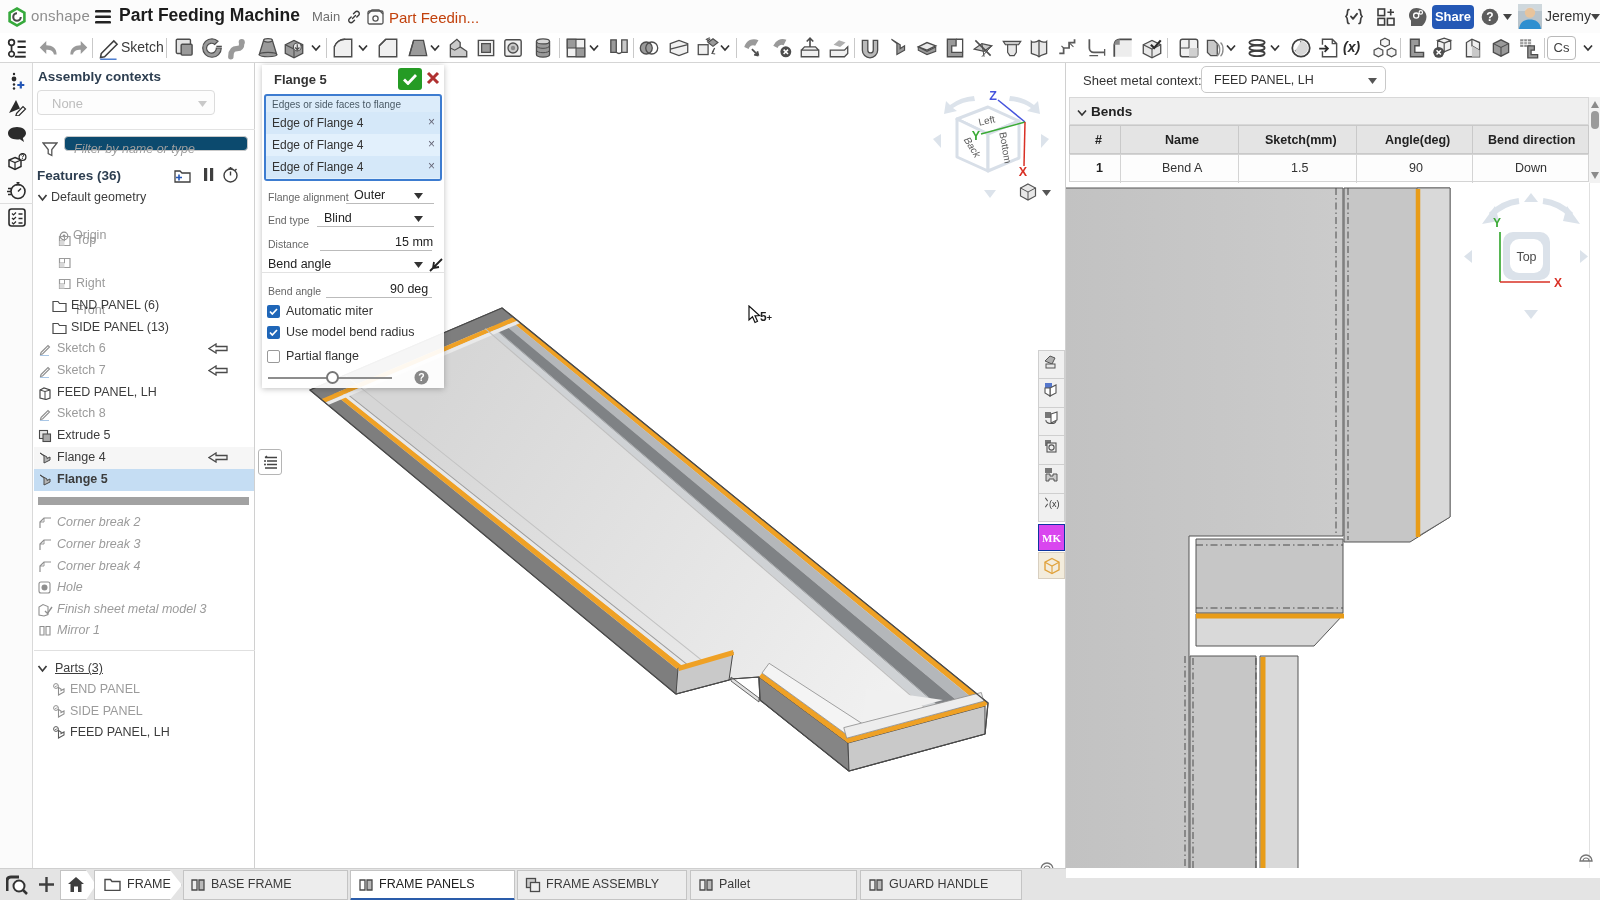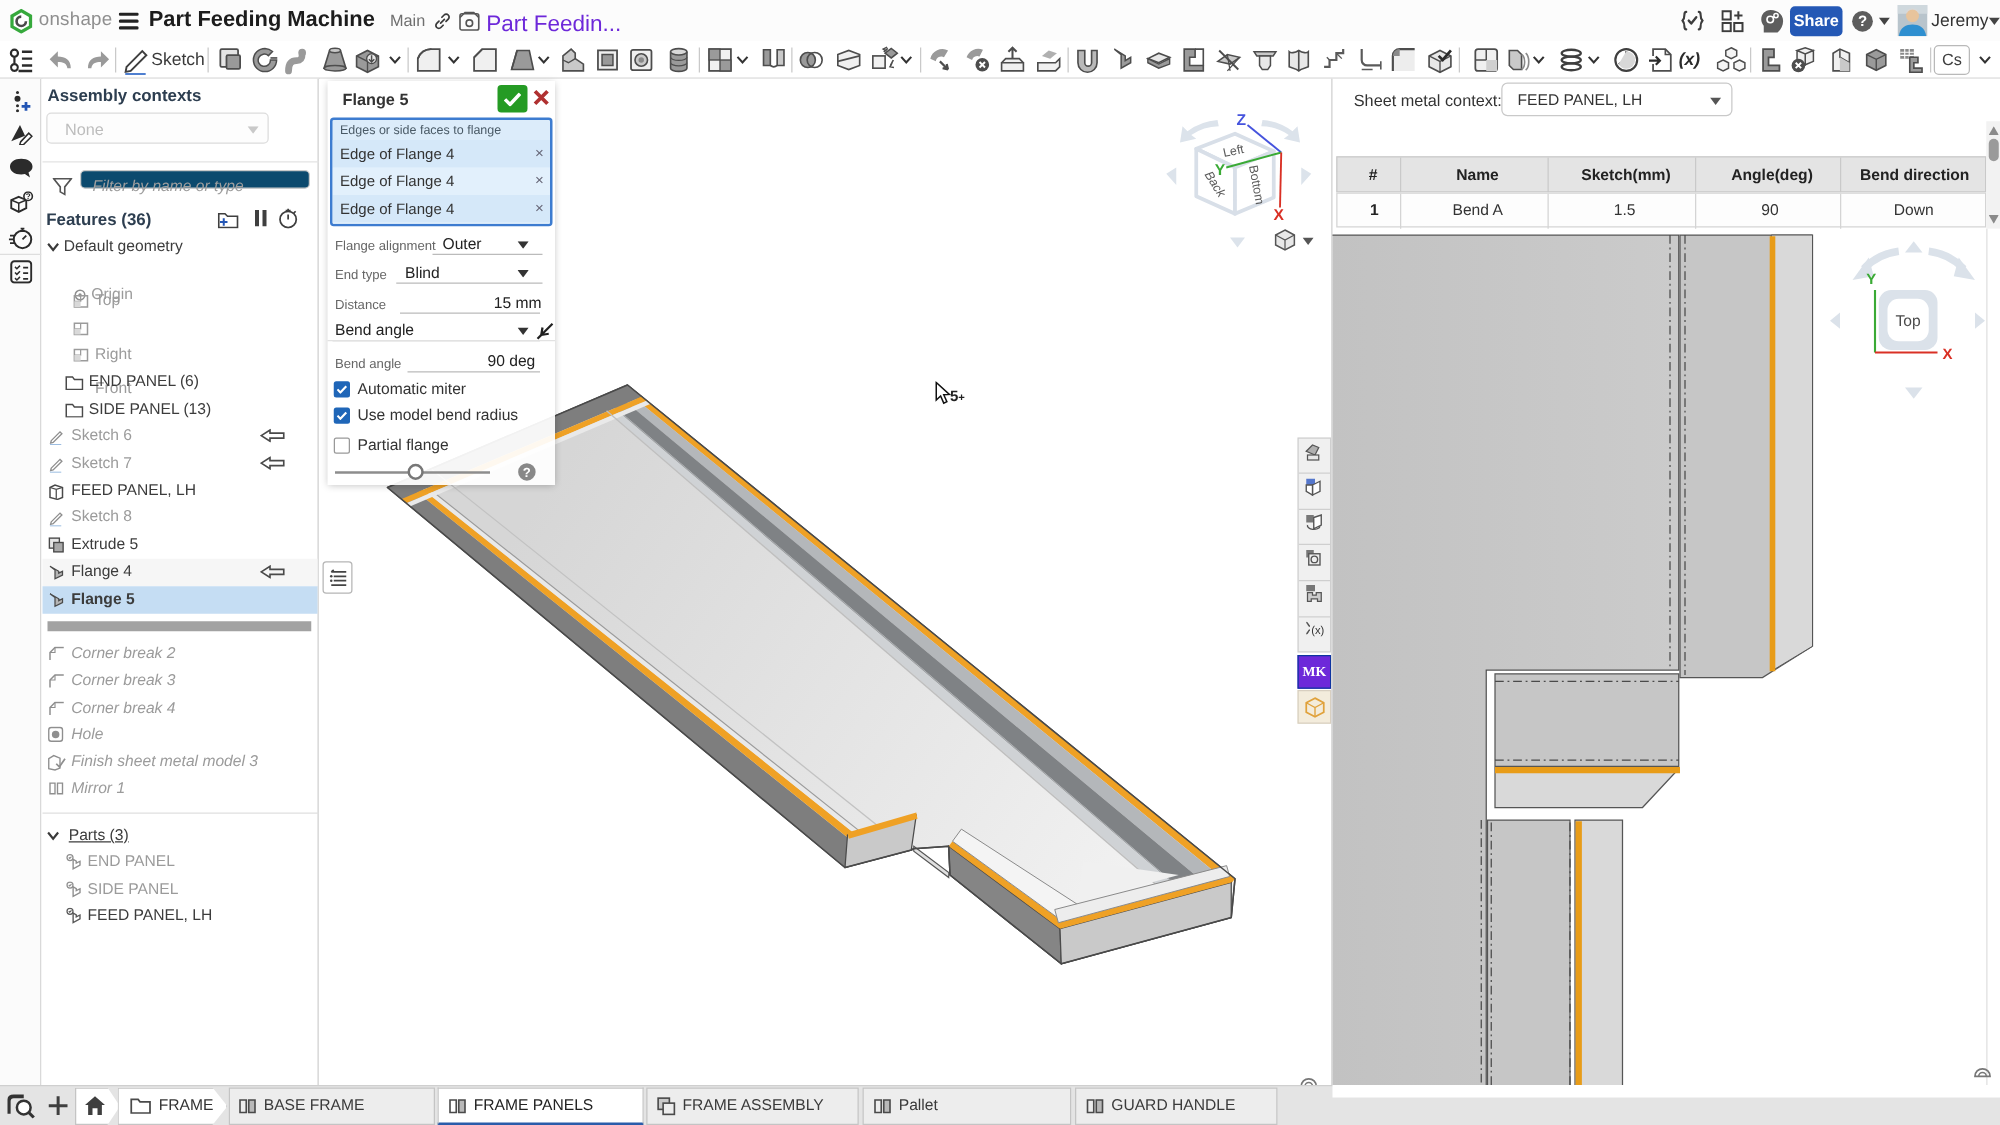--- a/index.html
+++ b/index.html
@@ -62,21 +62,21 @@
     <span class="abs" style="left:119px;top:5px;font-size:17.5px;font-weight:bold;color:#1c1c1c">Part Feeding Machine</span>
     <span class="abs" style="left:312px;top:9px;font-size:13px;color:#6f6f6f">Main</span>
     <svg class="abs" style="left:347px;top:10px" width="14" height="14" viewBox="0 0 14 14">
       <path d="M5.5 8.5 L8.5 5.5 M6.5 3.8 l1.8-1.8 a2.33 2.33 0 0 1 3.3 3.3 l-1.8 1.8 M7.5 10.2 l-1.8 1.8 a2.33 2.33 0 0 1 -3.3-3.3 l1.8-1.8" stroke="#3b3b3b" stroke-width="1.4" fill="none" stroke-linecap="round"></path>
     </svg>
     <svg class="abs" style="left:367px;top:8px" width="17" height="17" viewBox="0 0 17 17">
       <rect x="1" y="3" width="15" height="13" rx="1.5" fill="none" stroke="#555" stroke-width="1.3"></rect>
       <path d="M1 6 l4-4 h7 l4 4" fill="none" stroke="#555" stroke-width="1.3"></path>
       <circle cx="8.5" cy="10.5" r="2.6" fill="none" stroke="#555" stroke-width="1.3"></circle>
     </svg>
-    <span class="abs" style="left:389px;top:9px;font-size:18px;color:#6d28d9">Part Feedin...</span>
+    <span class="abs" style="left:389px;top:9px;font-size:15px;color:#c2410c">Part Feedin...</span>
 
     <svg class="abs" style="left:1345px;top:8px" width="18" height="17" viewBox="0 0 18 17">
       <path d="M4 1.5 C2.5 1.5 2.5 2.5 2.5 4 C2.5 6 2.5 7 1 8.5 C2.5 10 2.5 11 2.5 13 C2.5 14.5 2.5 15.5 4 15.5 M14 1.5 C15.5 1.5 15.5 2.5 15.5 4 C15.5 6 15.5 7 17 8.5 C15.5 10 15.5 11 15.5 13 C15.5 14.5 15.5 15.5 14 15.5" stroke="#3d3d3d" stroke-width="1.7" fill="none" stroke-linecap="round"></path>
       <path d="M6 8.5 l2 2.3 l4-5" stroke="#3d3d3d" stroke-width="1.9" fill="none" stroke-linecap="round" stroke-linejoin="round"></path>
     </svg>
     <svg class="abs" style="left:1377px;top:8px" width="19" height="18" viewBox="0 0 19 18">
       <rect x="1" y="1" width="6.6" height="6.6" fill="none" stroke="#3d3d3d" stroke-width="1.6"></rect>
       <rect x="1" y="10.4" width="6.6" height="6.6" fill="none" stroke="#3d3d3d" stroke-width="1.6"></rect>
       <rect x="10.4" y="10.4" width="6.6" height="6.6" fill="none" stroke="#3d3d3d" stroke-width="1.6"></rect>
       <path d="M13.7 1 v6.6 M10.4 4.3 h6.6" stroke="#3d3d3d" stroke-width="1.6"></path>
@@ -712,21 +712,21 @@
     <svg class="abs" style="left:786px;top:402px" width="19" height="19" viewBox="0 0 19 19">
         <rect x="3" y="3" width="7" height="5" fill="#777"></rect>
         <path d="M4 9 h4 v2 h3 v-2 h4 v7 h-3 v-2 h-5 v2 h-3 Z" fill="#ccc" stroke="#555" stroke-width="1"></path>
       </svg>
     <div class="abs" style="left:783px;top:401px;width:25px;height:1px;background:#cfcfcf"></div>
     <svg class="abs" style="left:786px;top:431px" width="19" height="19" viewBox="0 0 19 19">
         <path d="M3 4 C4.5 4 4.5 7 6 7 M3 13 C4.5 13 4.5 10 6 10" stroke="#555" stroke-width="1.2" fill="none"></path>
         <text x="7" y="13" font-size="9" fill="#333" font-family="Liberation Sans">(x)</text>
       </svg>
     <div class="abs" style="left:783px;top:430px;width:25px;height:1px;background:#cfcfcf"></div>
-    <div class="abs" style="left:782px;top:461px;width:27px;height:27px;background:#6d28d9;border:1px solid #0e34a0">
+    <div class="abs" style="left:782px;top:461px;width:27px;height:27px;background:#d946ef;border:1px solid #0e34a0">
         <span class="abs" style="left:3px;top:7px;font-size:11px;font-weight:bold;color:#fff;font-family:'Liberation Serif',serif">MK</span>
       </div>
     <div class="abs" style="left:782px;top:489px;width:27px;height:27px;background:#f3ecdc;border:1px solid #d8cfc0">
       <svg class="abs" style="left:4px;top:4px" width="18" height="18" viewBox="0 0 18 18">
         <path d="M9 1.5 L16 5.2 V12.8 L9 16.5 L2 12.8 V5.2 Z" fill="none" stroke="#e0a23c" stroke-width="1.4"></path>
         <path d="M2 5.2 L9 9 L16 5.2 M9 9 V16.5" fill="none" stroke="#e0a23c" stroke-width="1.1"></path>
       </svg>
     </div>
 
     <svg class="abs" style="left:783px;top:795px" width="16" height="13" viewBox="0 0 16 13">
@@ -738,20 +738,26 @@
   <div id="rpanel">
 
     <span class="abs" style="left:17px;top:10px;font-size:13px;color:#333">Sheet metal context:</span>
     <div class="abs" style="left:135px;top:3px;width:185px;height:27px;border:1px solid #c9c9c9;border-radius:5px;background:#fff">
       <span class="abs" style="left:12px;top:6px;font-size:12.5px;color:#333">FEED PANEL, LH</span>
       <svg class="abs" style="left:166px;top:11px" width="9" height="6" viewBox="0 0 9 6">
           <path d="M0 0 h9 l-4.5 6 Z" fill="#555"></path>
         </svg>
     </div>
 
+    <div class="abs" style="left:3px;top:34px;width:520px;height:28px;background:#efefef;border:1px solid #d8d8d8">
+      <svg class="abs" style="left:7px;top:11px" width="10" height="8" viewBox="0 0 10 8">
+          <path d="M1 1.5 L5 6 L9 1.5" stroke="#333" stroke-width="1.6" fill="none"></path>
+        </svg>
+      <span class="abs" style="left:21px;top:6px;font-size:13.5px;font-weight:bold;color:#222">Bends</span>
+    </div>
     <div class="abs" style="left:3px;top:62px;width:520px;height:29px;background:#e4e4e4;border:1px solid #c9c9c9">
       <span class="abs" style="left:25px;top:7px;font-size:12.5px;font-weight:bold;color:#222">#</span>
       <span class="abs" style="left:95px;top:7px;font-size:12.5px;font-weight:bold;color:#222">Name</span>
       <span class="abs" style="left:195px;top:7px;font-size:12.5px;font-weight:bold;color:#222">Sketch(mm)</span>
       <span class="abs" style="left:315px;top:7px;font-size:12.5px;font-weight:bold;color:#222">Angle(deg)</span>
       <span class="abs" style="left:418px;top:7px;font-size:12.5px;font-weight:bold;color:#222">Bend direction</span>
       <div class="abs" style="left:50px;top:0;width:1px;height:29px;background:#c9c9c9"></div>
       <div class="abs" style="left:168px;top:0;width:1px;height:29px;background:#c9c9c9"></div>
       <div class="abs" style="left:286px;top:0;width:1px;height:29px;background:#c9c9c9"></div>
       <div class="abs" style="left:402px;top:0;width:1px;height:29px;background:#c9c9c9"></div>

